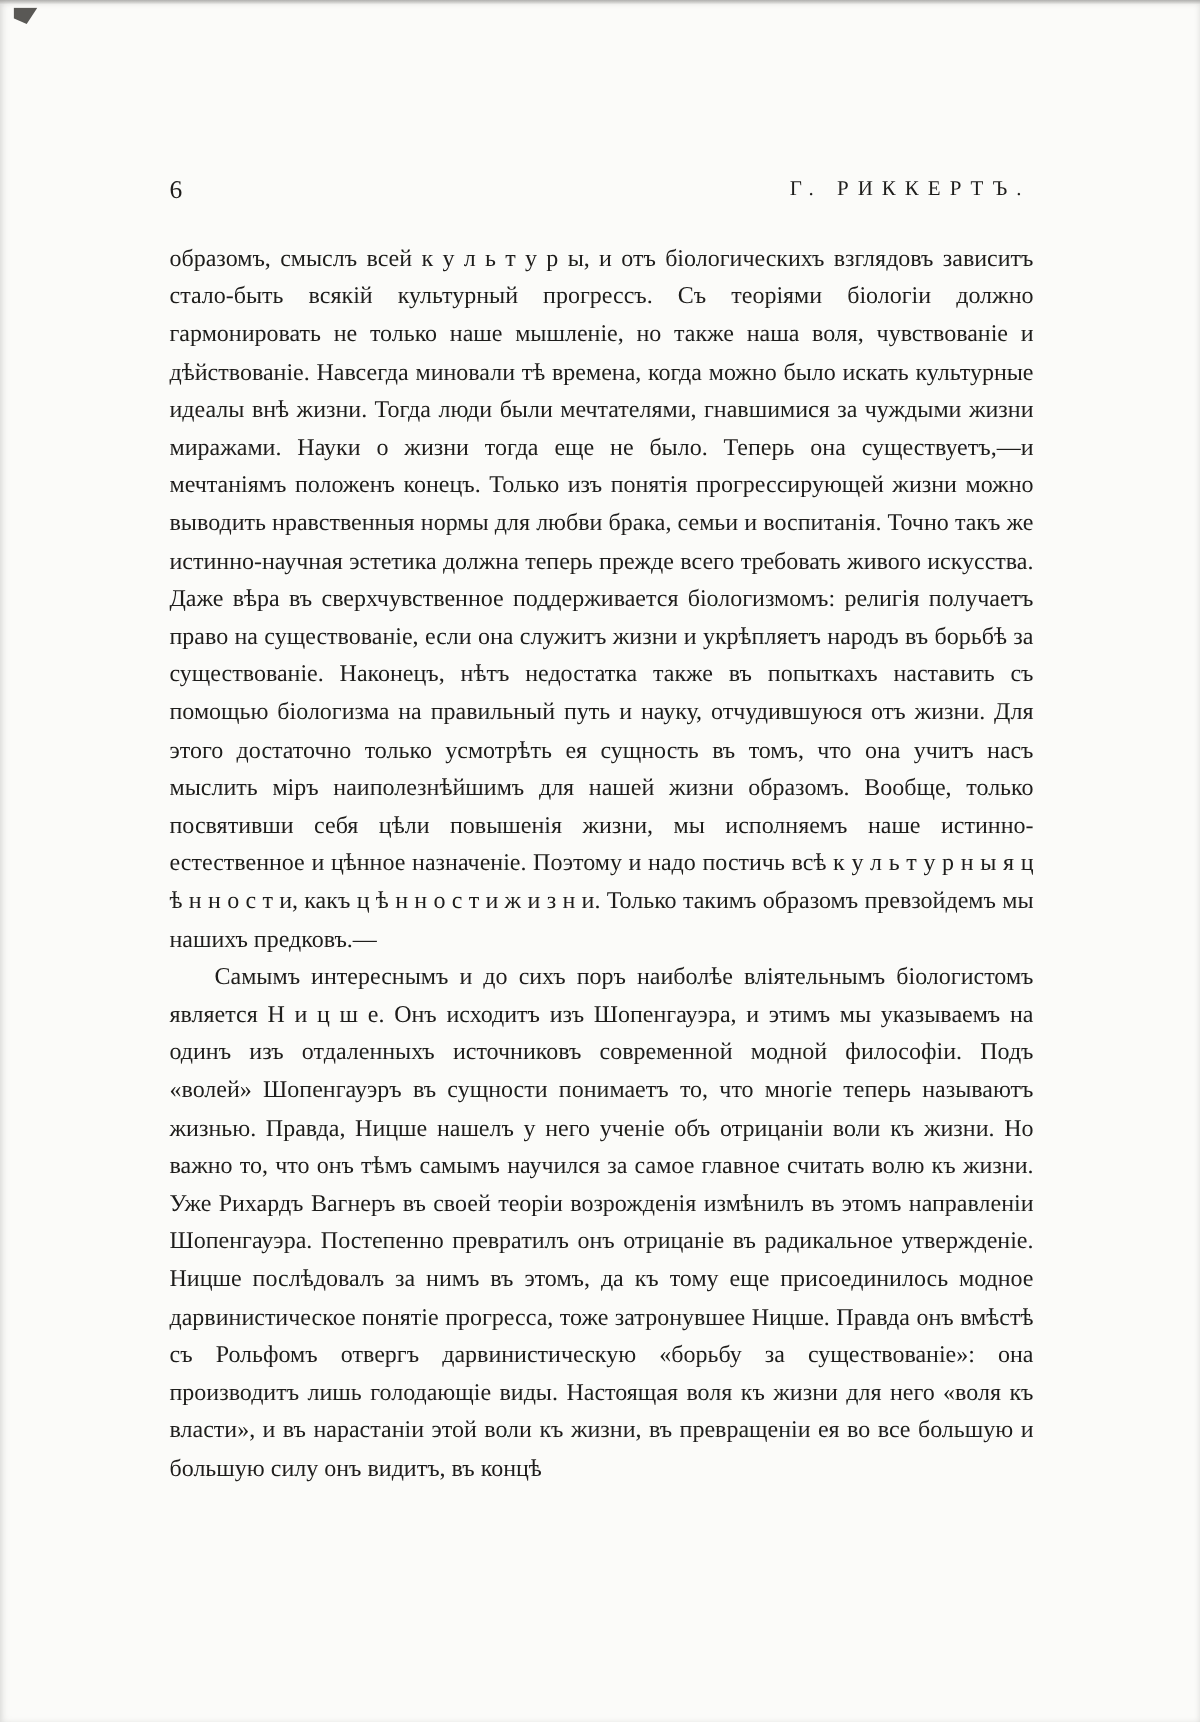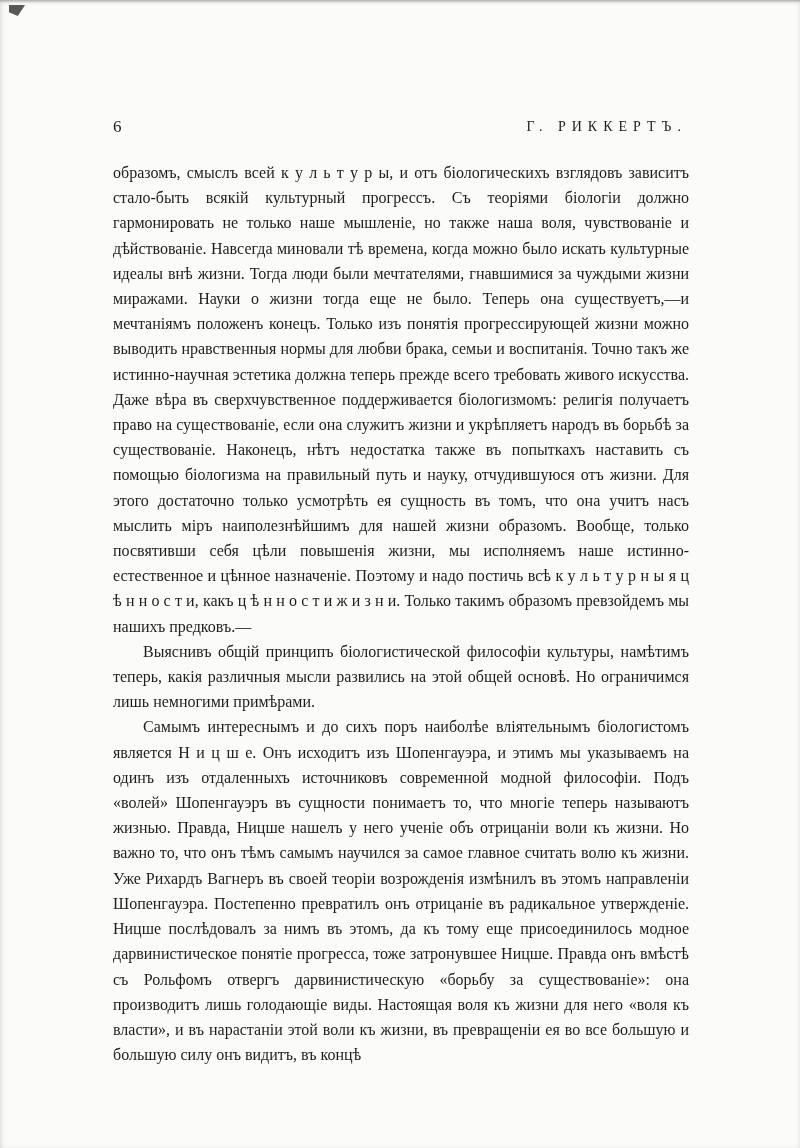--- a/index.html
+++ b/index.html
@@ -83,17 +83,16 @@
   <div class="scan-corner"></div>
   <div class="scan-edge-top"></div>
 
   <div class="header">
     <span class="page-number">6</span>
     <div class="running-title">Г. РИККЕРТЪ.</div>
   </div>
 
   <div class="body-text">
     <p class="para first">образомъ, смыслъ всей к у л ь т у р ы,  и отъ біологическихъ взглядовъ зависитъ стало-быть всякій культурный прогрессъ. Съ теоріями біологіи должно гармонировать не только наше мышленіе, но также наша воля, чувствованіе и дѣйствованіе. Навсегда миновали тѣ времена, когда можно было искать культурные идеалы внѣ жизни. Тогда люди были мечтателями, гнавшимися за чуждыми жизни миражами. Науки о жизни тогда еще не было. Теперь она существуетъ,—и мечтаніямъ положенъ конецъ. Только изъ понятія прогрессирующей жизни можно выводить нравственныя нормы для любви брака, семьи и воспитанія. Точно такъ же истинно-научная эстетика должна теперь прежде всего требовать живого искусства. Даже вѣра въ сверхчувственное поддерживается біологизмомъ: религія получаетъ право на существованіе, если она служитъ жизни и укрѣпляетъ народъ въ борьбѣ за существованіе. Наконецъ, нѣтъ недостатка также въ попыткахъ наставить съ помощью біологизма на правильный путь и науку, отчудившуюся отъ жизни. Для этого достаточно только усмотрѣть ея сущность въ томъ, что она учитъ насъ мыслить міръ наиполезнѣйшимъ для нашей жизни образомъ. Вообще, только посвятивши себя цѣли повышенія жизни, мы исполняемъ наше истинно-естественное и цѣнное назначеніе. Поэтому и надо постичь всѣ к у л ь т у р н ы я  ц ѣ н н о с т и,  какъ  ц ѣ н н о с т и  ж и з н и.  Только такимъ образомъ превзойдемъ мы нашихъ предковъ.—</p>
-    <p class="para">Выяснивъ общій принципъ біологистической философіи культуры, намѣтимъ теперь, какія различныя мысли развились на этой общей основѣ. Но ограничимся лишь немногими примѣрами.</p>
     <p class="para">Самымъ интереснымъ и до сихъ поръ наиболѣе вліятельнымъ біологистомъ является Н и ц ш е.  Онъ исходитъ изъ Шопенгауэра, и этимъ мы указываемъ на одинъ изъ отдаленныхъ источниковъ современной модной философіи. Подъ «волей» Шопенгауэръ въ сущности понимаетъ то, что многіе теперь называютъ жизнью. Правда, Ницше нашелъ у него ученіе объ отрицаніи воли къ жизни. Но важно то, что онъ тѣмъ самымъ научился за самое главное считать волю къ жизни. Уже Рихардъ Вагнеръ въ своей теоріи возрожденія измѣнилъ въ этомъ направленіи Шопенгауэра. Постепенно превратилъ онъ отрицаніе въ радикальное утвержденіе. Ницше послѣдовалъ за нимъ въ этомъ, да къ тому еще присоединилось модное дарвинистическое понятіе прогресса, тоже затронувшее Ницше. Правда онъ вмѣстѣ съ Рольфомъ отвергъ дарвинистическую «борьбу за существованіе»: она производитъ лишь голодающіе виды. Настоящая воля къ жизни для него «воля къ власти», и въ нарастаніи этой воли къ жизни, въ превращеніи ея во все большую и большую силу онъ видитъ, въ концѣ</p>
   </div>
 
 </div>
 
 </body></html>

